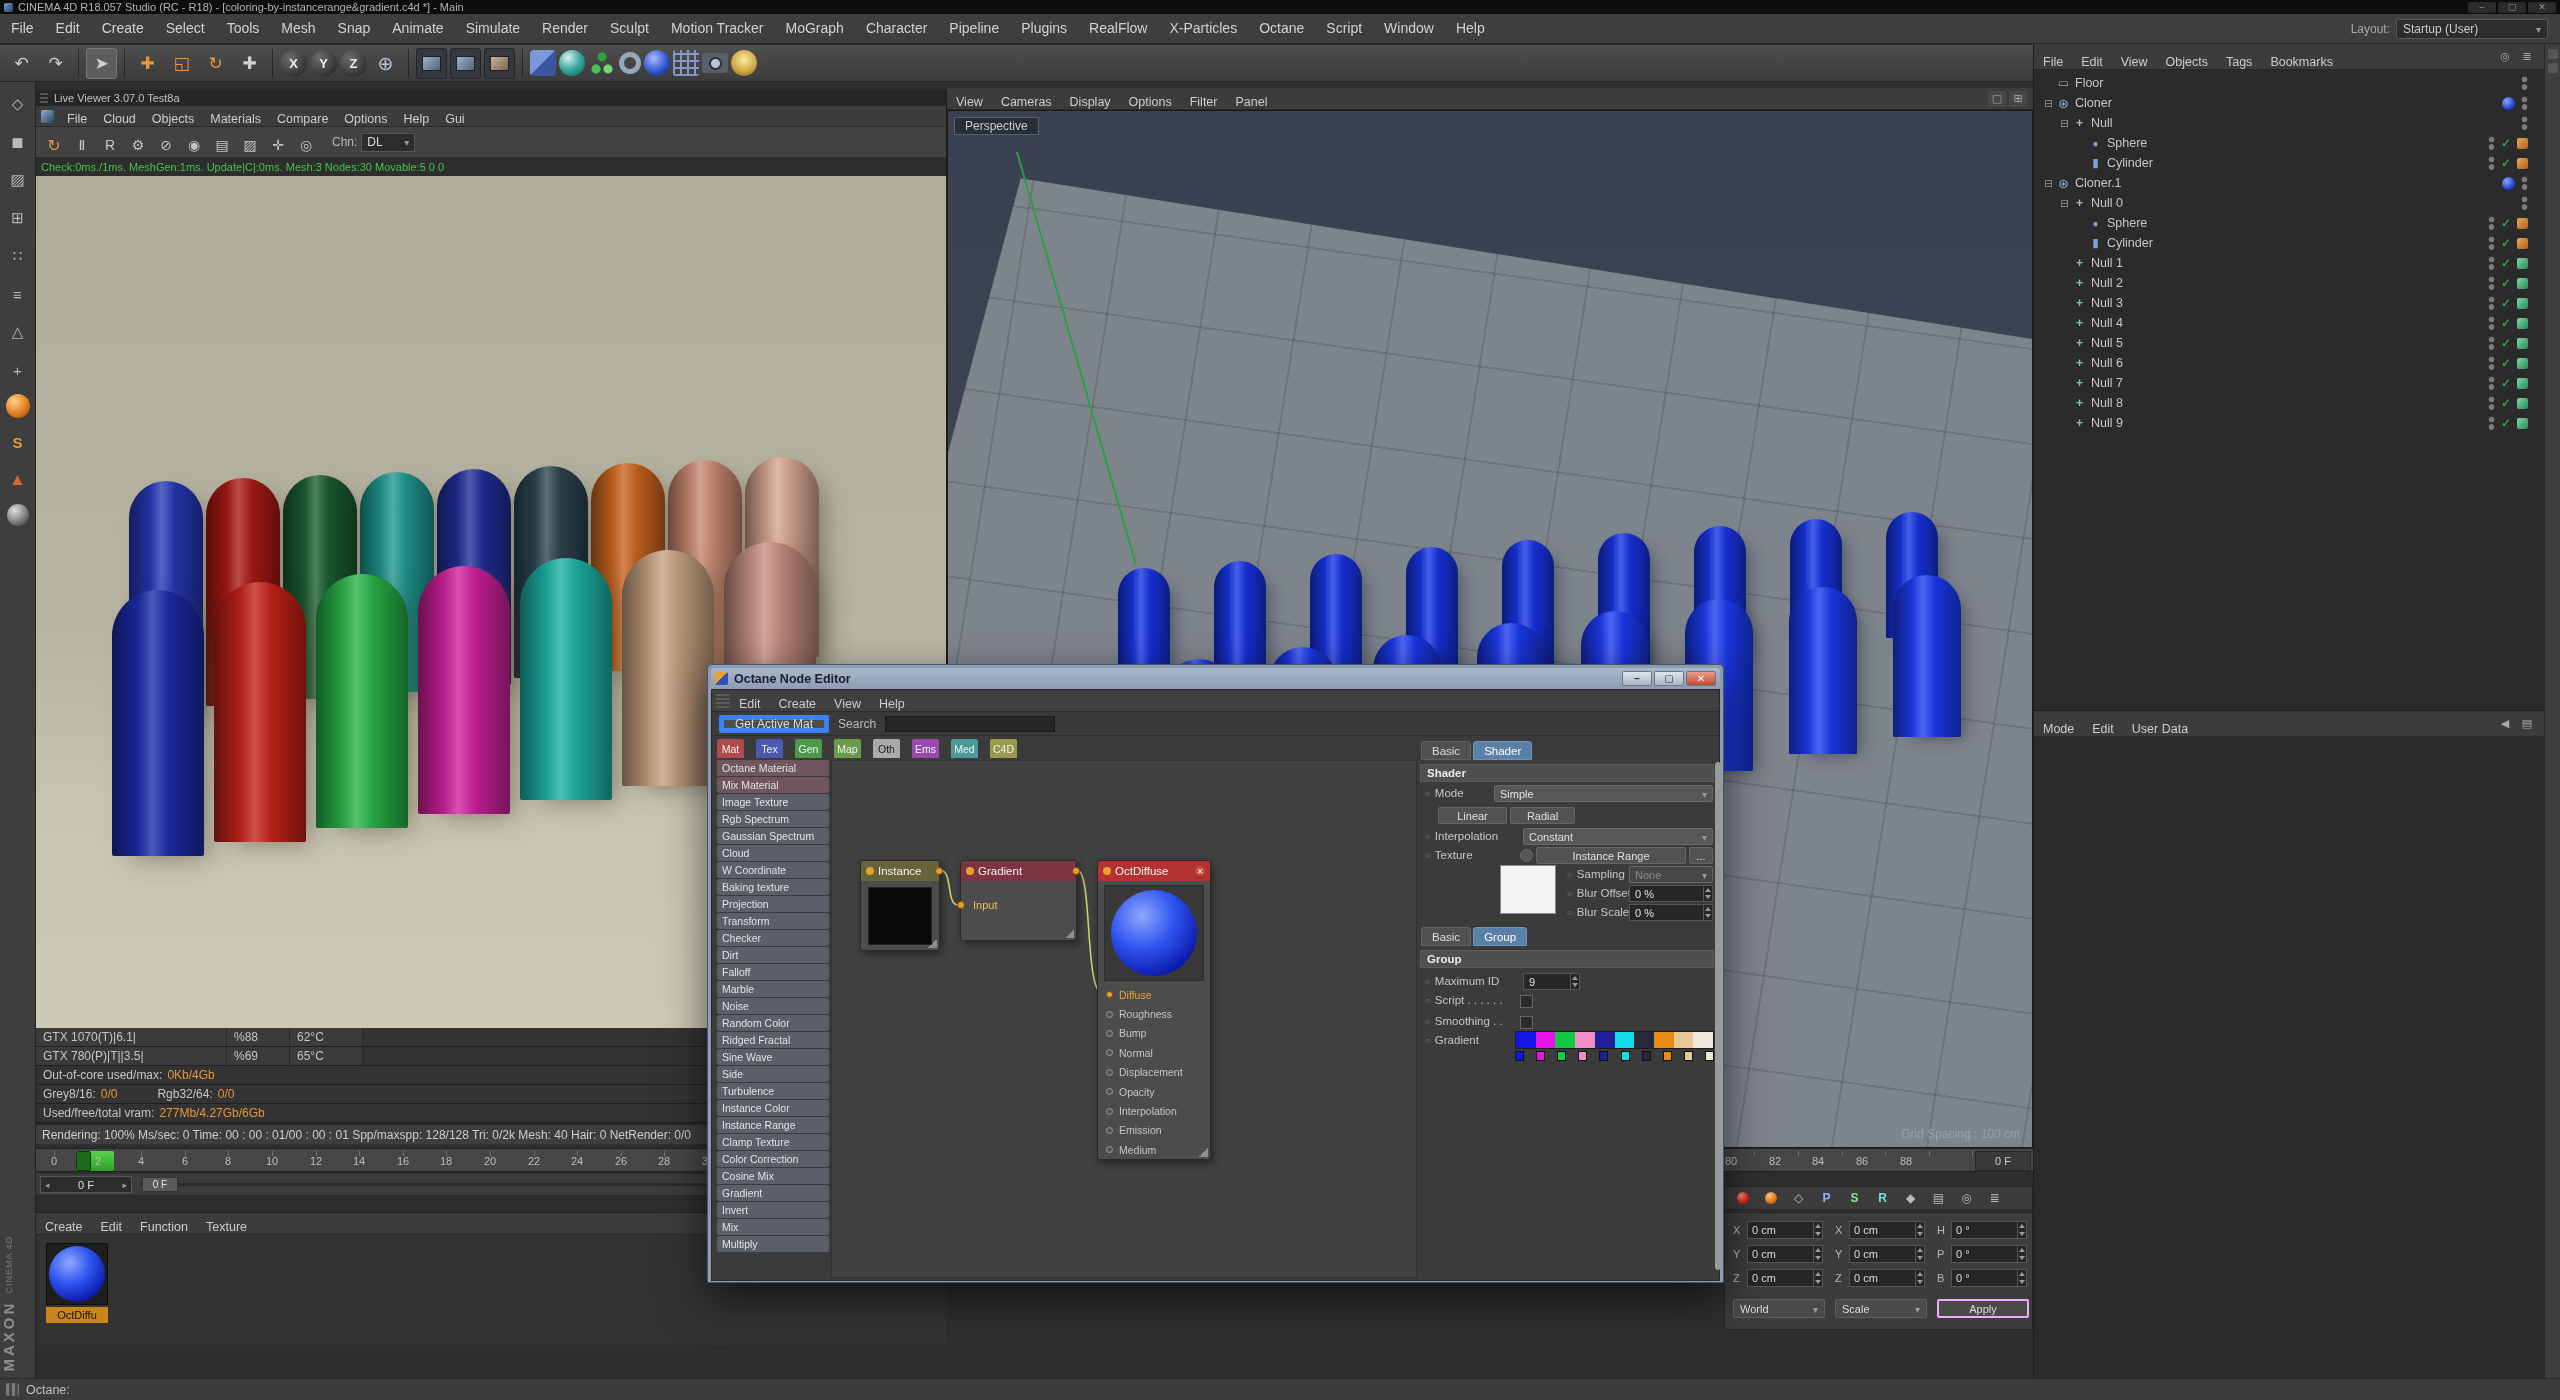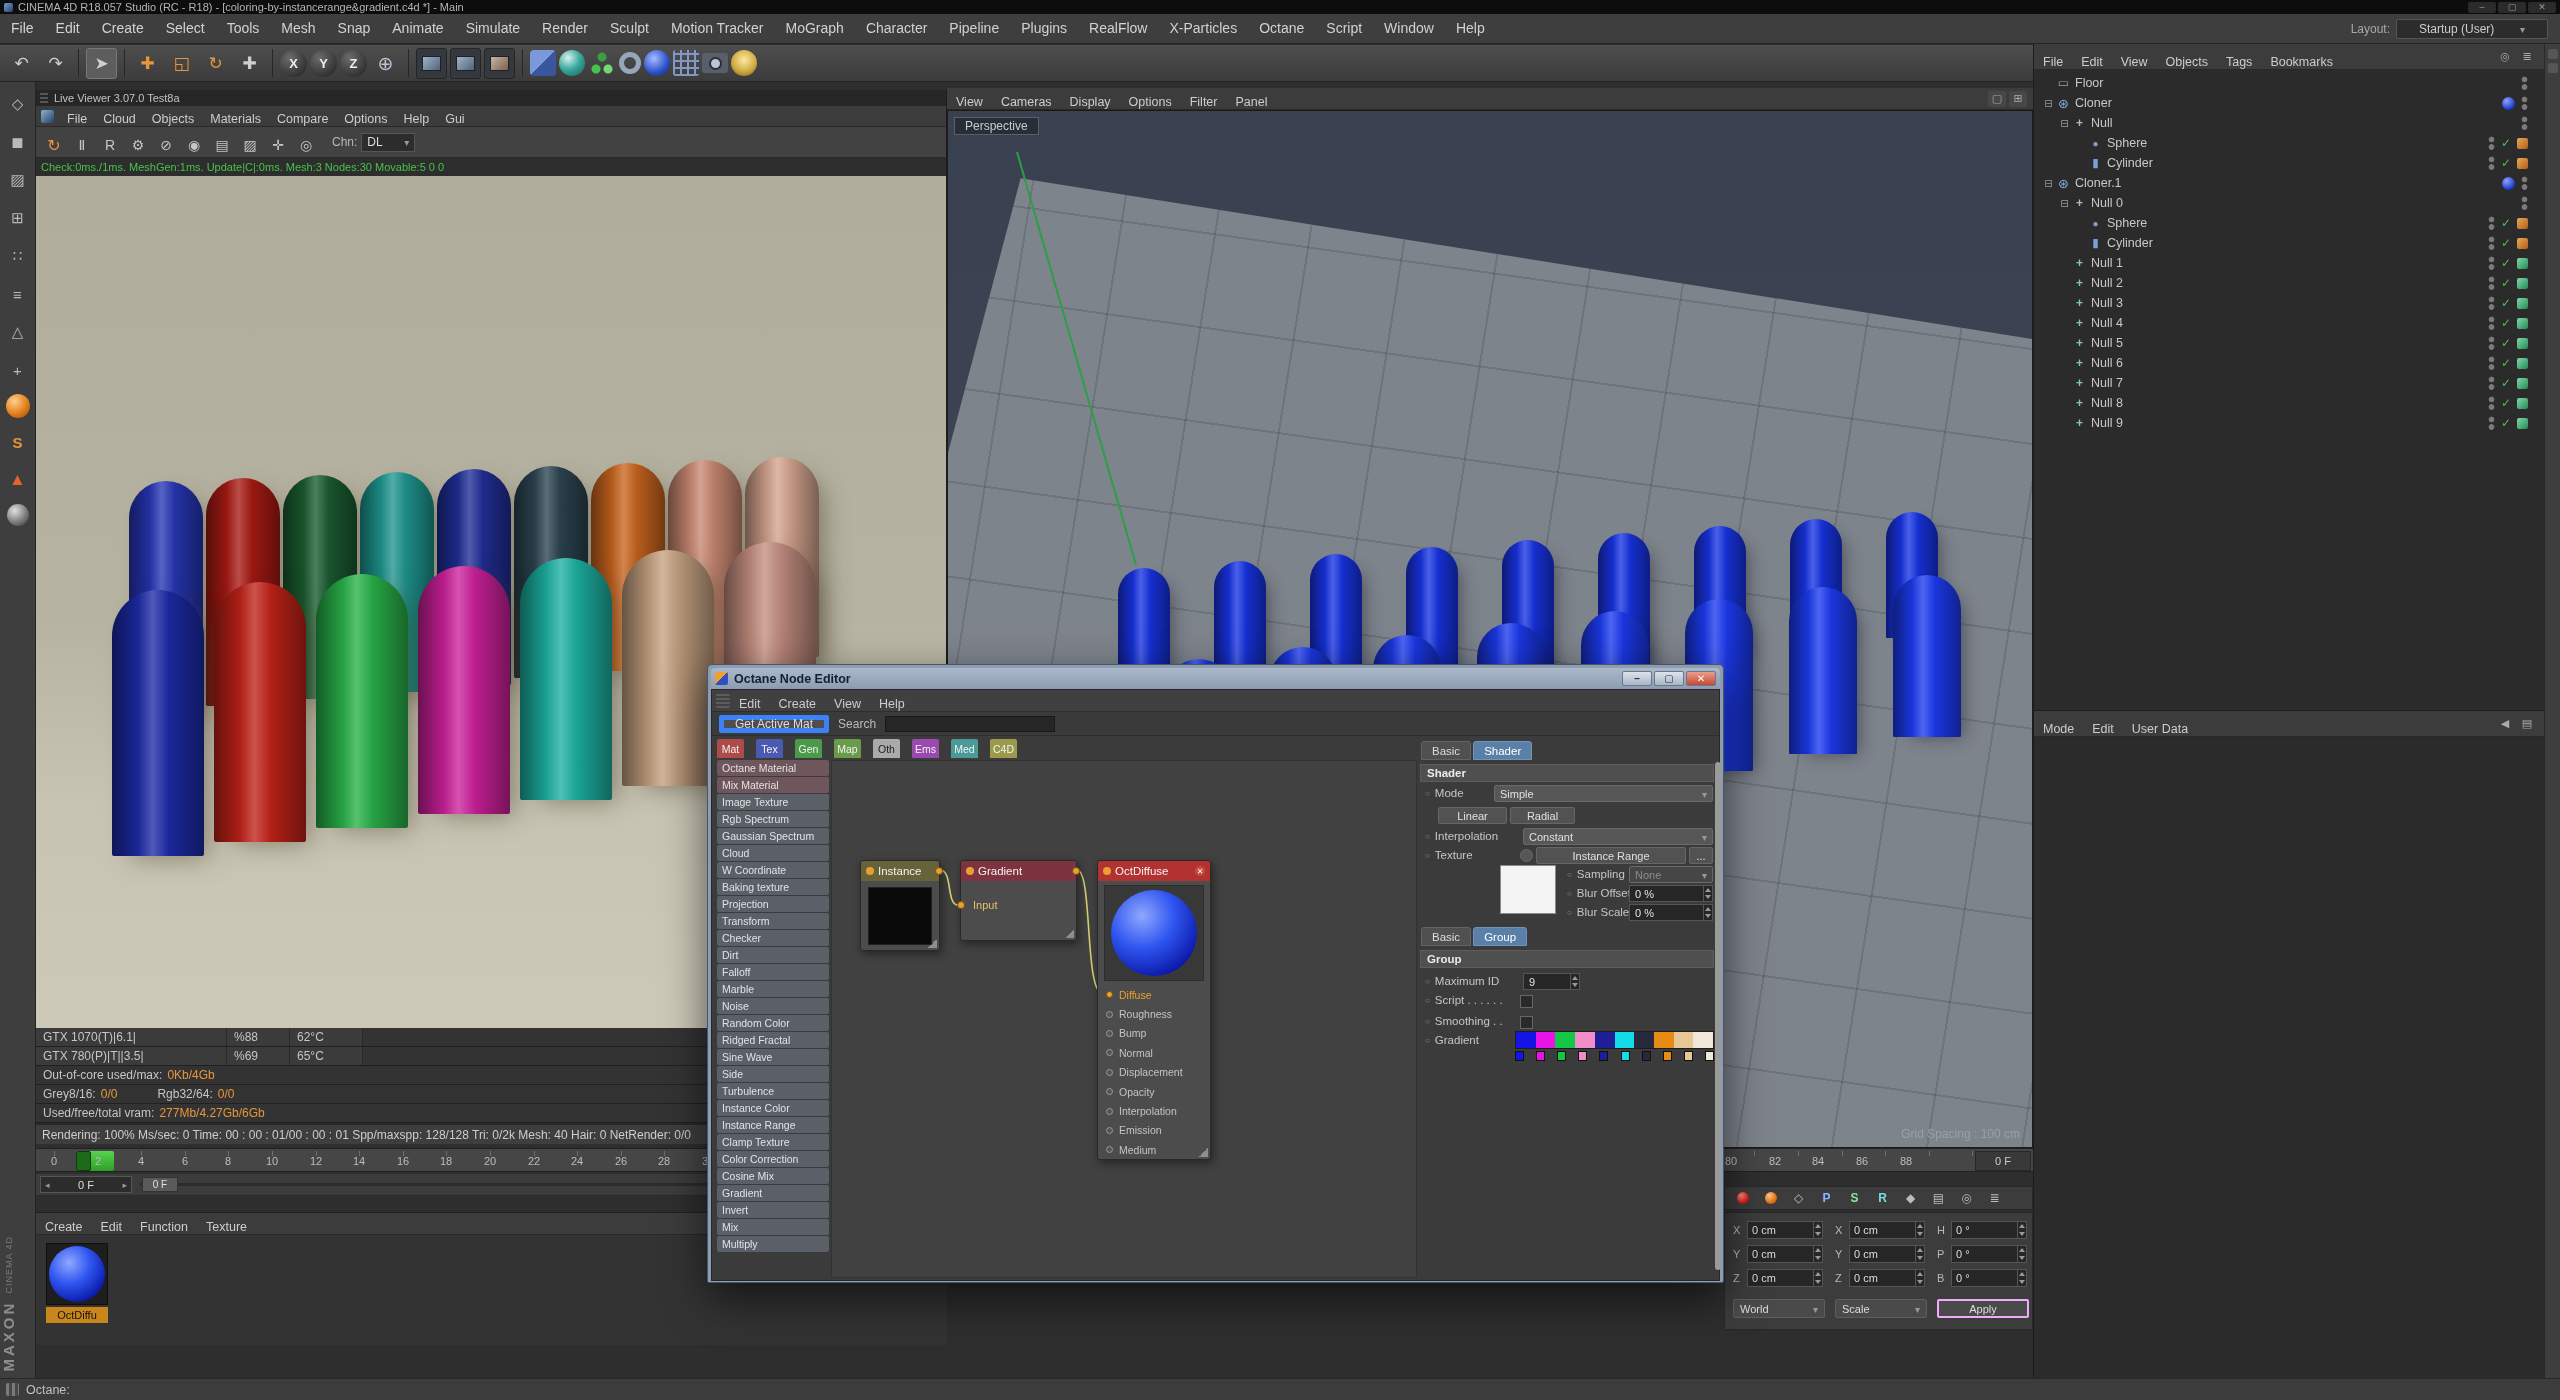--- a/index.html
+++ b/index.html
@@ -8,21 +8,21 @@
 
 #titlebar{position:absolute;left:0;top:0;width:2560px;height:14px;background:#0d0d0d;display:flex;align-items:center;gap:5px;padding:0 4px;font-size:11px;color:#b5b5b5}
 .appicon{width:9px;height:9px;background:linear-gradient(135deg,#7a9ccc,#27426e);border-radius:2px}
 #winbtns{margin-left:auto;display:flex;gap:2px}
 #winbtns span{width:28px;height:11px;display:flex;align-items:center;justify-content:center;font-size:9px;background:#2b2b2b;color:#9a9a9a;border-radius:2px}
 
 #menubar{position:absolute;left:0;top:14px;width:2560px;height:30px;background:#3e3e3e;border-bottom:1px solid #242424;display:flex;align-items:center}
 .mlist{display:flex;align-items:flex-end;height:100%}
 #menubar .mitem{padding:0 11px;line-height:30px;font-size:14px;color:#d2d2d2}
 #layoutbox{margin-left:auto;display:flex;align-items:center;gap:6px;padding-right:12px;font-size:12px;color:#a8a8a8}
-#layout-dd{width:152px;height:20px;background:#2c2c2c;border:1px solid #555;border-radius:2px;display:flex;align-items:center;justify-content:space-between;padding:0 22px;font-size:12px;color:#ccc}
+#layout-dd{width:152px;height:20px;background:#2c2c2c;border:1px solid #555;border-radius:2px;display:flex;align-items:center;justify-content:space-between;padding:0 6px;font-size:12px;color:#ccc}
 .ddarrow::after{content:"▾";color:#999;font-size:10px}
 
 #toolbar{position:absolute;left:0;top:45px;width:2033px;height:37px;background:linear-gradient(#4e4e4e,#3b3b3b);border-bottom:1px solid #242424;display:flex;align-items:center;gap:3px;padding:0 6px}
 .tbtn{width:31px;height:31px;display:flex;align-items:center;justify-content:center;font-size:17px;color:#cfcfcf;border-radius:3px}
 .tbtn.orange{color:#e8963c}
 .tbtn.sel{background:#5d5d5d;border:1px solid #787878}
 .tbtn.sep{width:1px;height:28px;background:#272727;margin:0 4px;border-radius:0}
 .tbtn.axis{width:27px;height:27px;border-radius:50%;background:radial-gradient(circle at 35% 30%,#6b6b6b,#1e1e1e);font-size:13px;font-weight:bold;color:#ececec}
 .tbtn.globe{font-size:19px;color:#b8c4d0}
 .tbtn.rnd,.tbtn.rnd2,.tbtn.rnd3{background:#35383c;border:1px solid #23252a}

